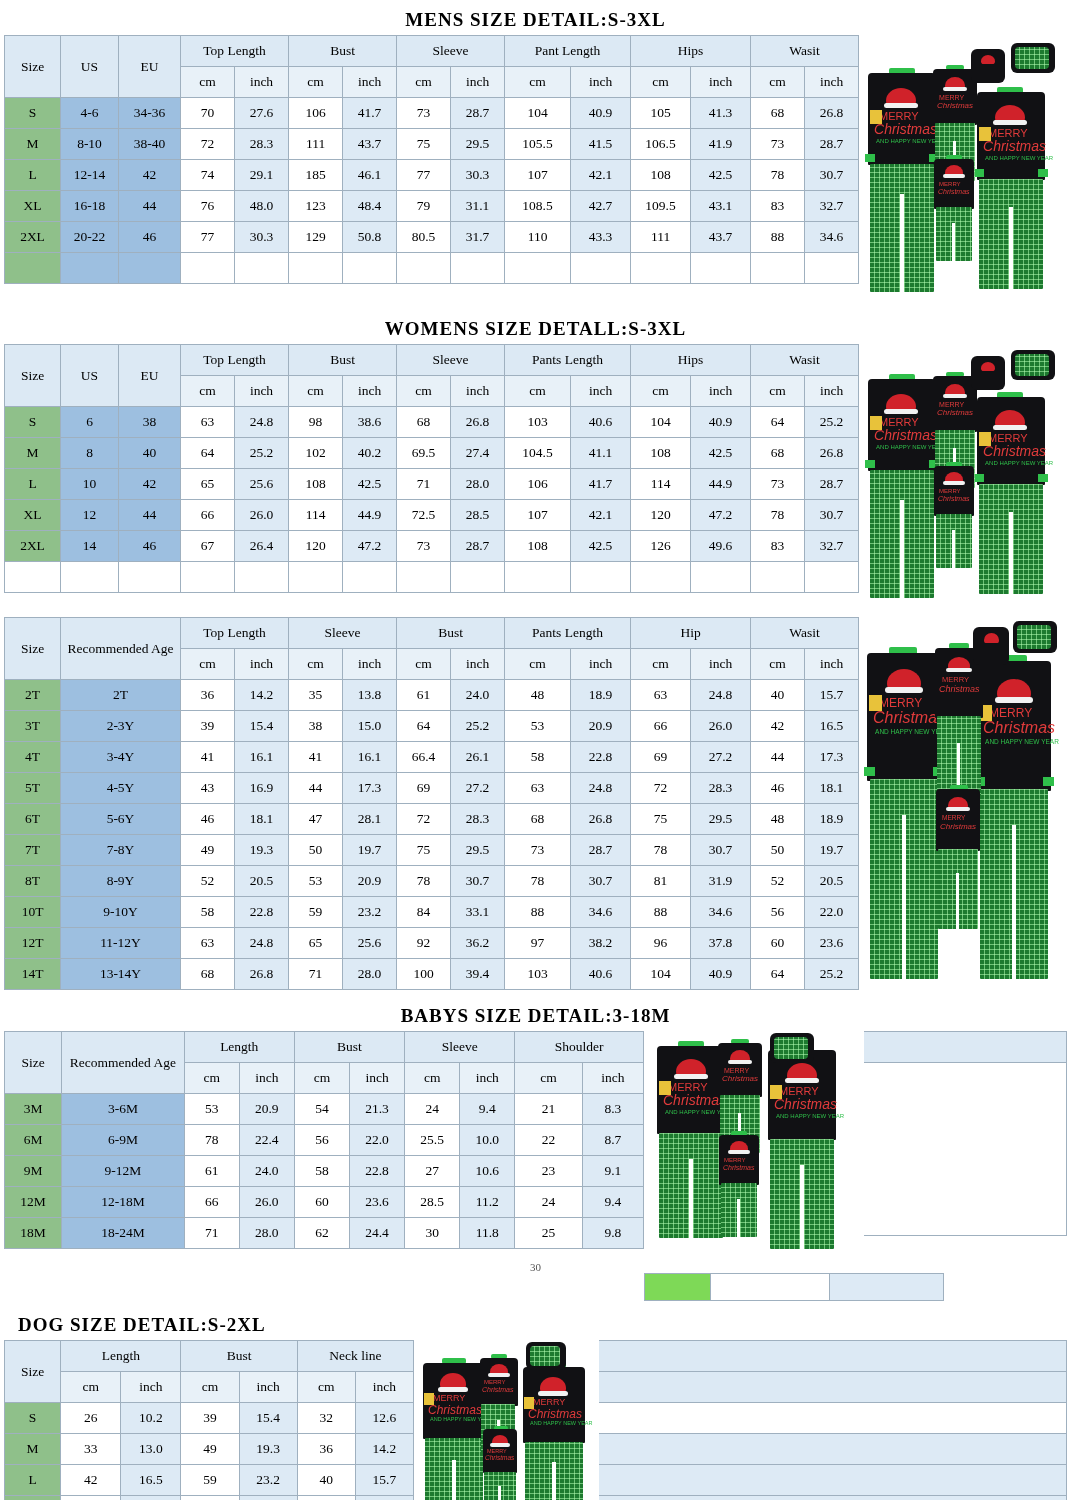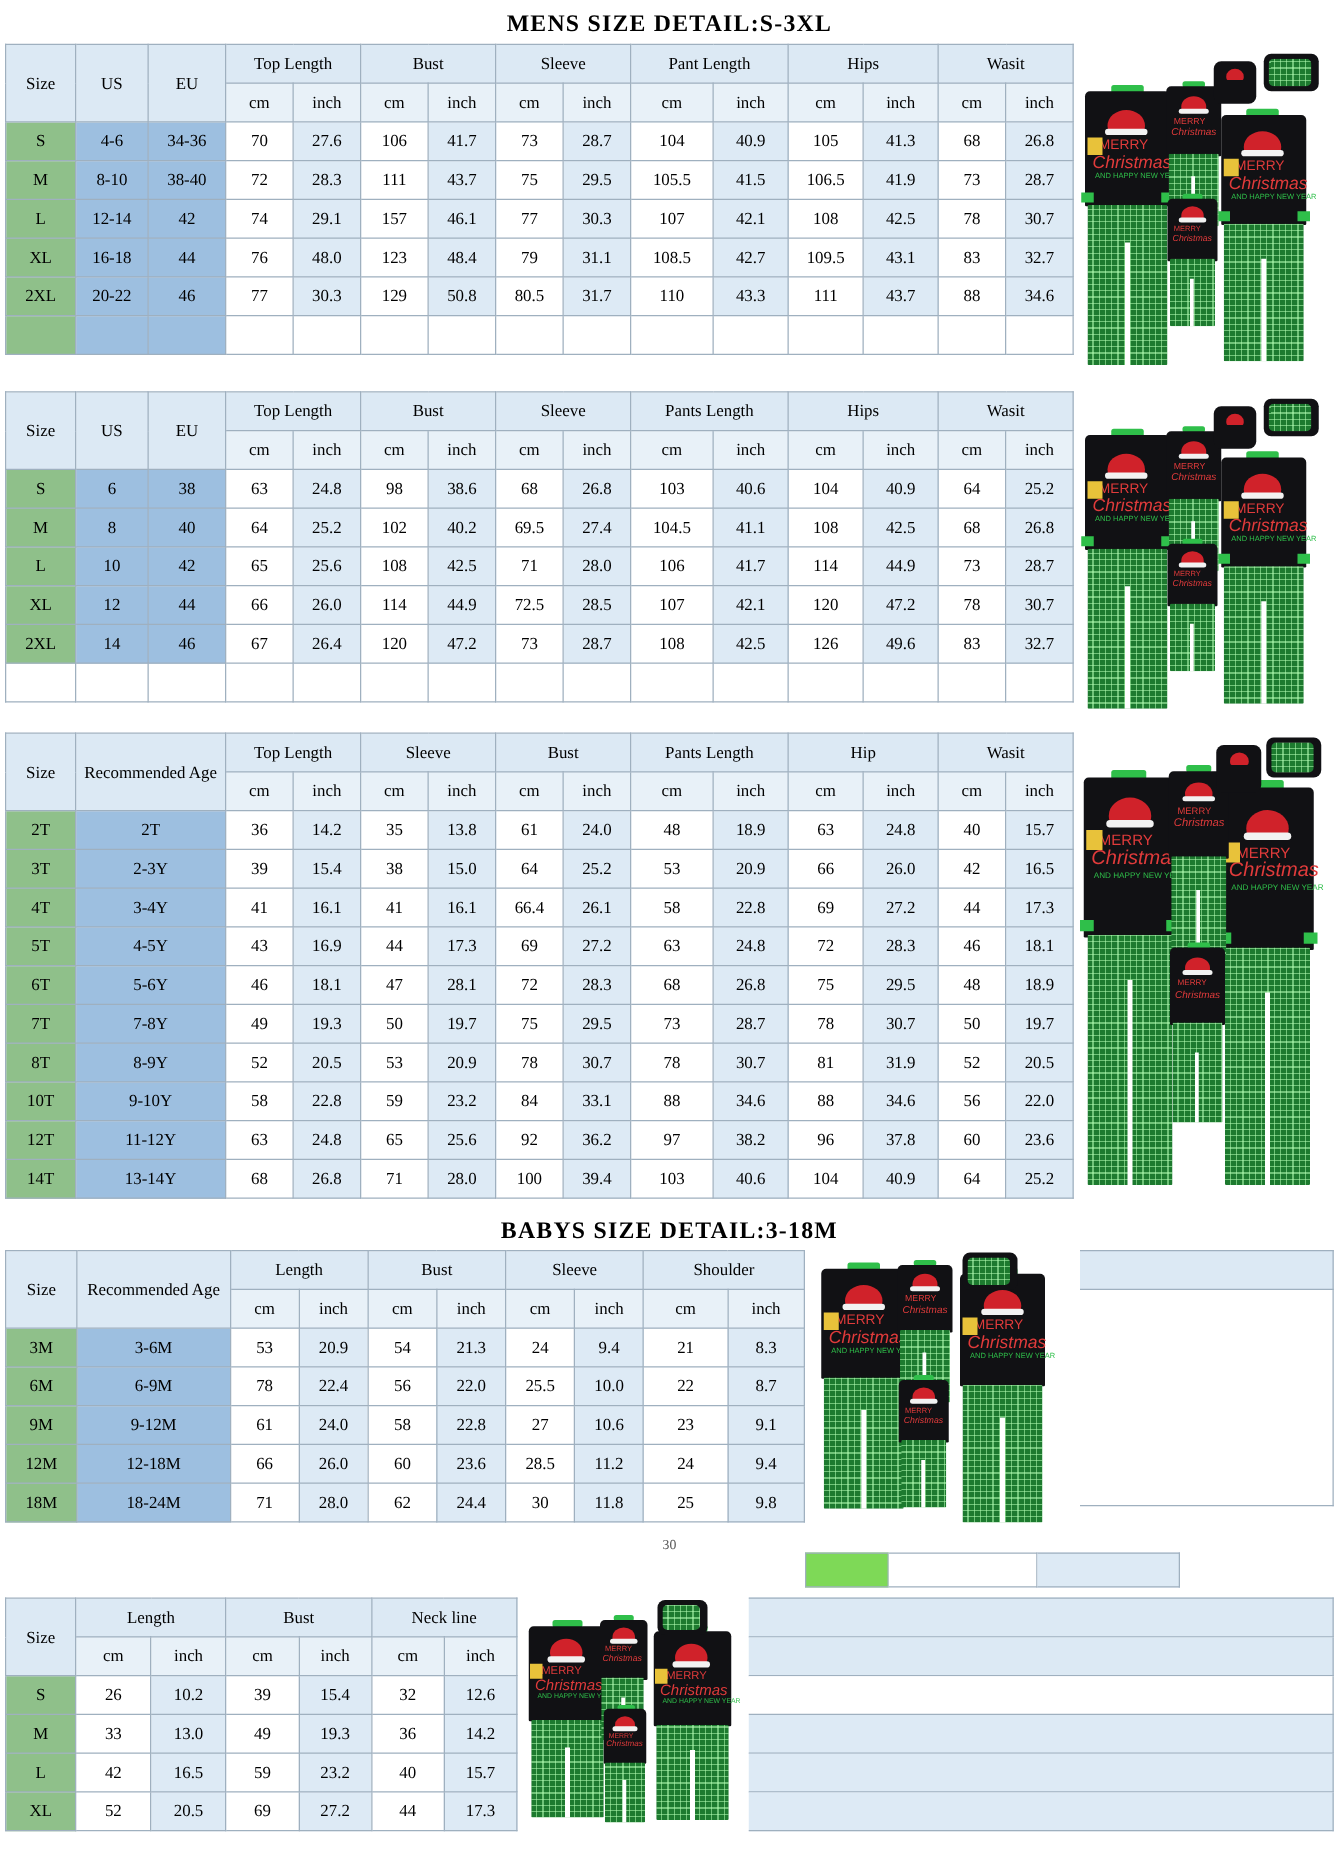--- a/index.html
+++ b/index.html
@@ -240,21 +240,21 @@
           <td class="c-in">41.9</td>
           <td class="c-num">73</td>
           <td class="c-in">28.7</td>
         </tr>
         <tr>
           <td class="c-size">L</td>
           <td class="c-us">12-14</td>
           <td class="c-eu">42</td>
           <td class="c-num">74</td>
           <td class="c-in">29.1</td>
-          <td class="c-num">157</td>
+          <td class="c-num">185</td>
           <td class="c-in">46.1</td>
           <td class="c-num">77</td>
           <td class="c-in">30.3</td>
           <td class="c-num">107</td>
           <td class="c-in">42.1</td>
           <td class="c-num">108</td>
           <td class="c-in">42.5</td>
           <td class="c-num">78</td>
           <td class="c-in">30.7</td>
         </tr>
@@ -375,20 +375,21 @@
           <div class="dogfig fig" style="left:148px;top:2px;width:60px;height:44px;">
             <div class="body" style="left:4px;top:6px;width:44px;height:30px;"></div>
             <div class="plaid" style="left:8px;top:10px;width:34px;height:22px;border-radius:4px;"></div>
           </div>
         </div>
       </div>
     </div>
   </div>
 
   <div class="section">
+    <div class="sec-title">WOMENS SIZE DETALL:S-3XL</div>
     <div class="sec-body">
       <table class="size" style="width:860px;">
         <colgroup>
           <col style="width:56px">
             <col style="width:58px">
             <col style="width:62px">
           <col style="width:54px">
             <col style="width:54px">
             <col style="width:54px">
             <col style="width:54px">
@@ -1026,20 +1027,21 @@
 
     <div style="display:flex;align-items:flex-start;">
       <div style="width:640px;height:26px;"></div>
       <div style="width:65px;height:26px;background:#7ed957;border:1px solid #9fb0bf;"></div>
       <div style="width:118px;height:26px;background:#ffffff;border:1px solid #9fb0bf;border-left:none;"></div>
       <div style="width:113px;height:26px;background:#ddeaf5;border:1px solid #9fb0bf;border-left:none;"></div>
     </div>
   </div>
 
   <div class="section">
+    <div class="sec-title left">DOG SIZE DETAIL:S-2XL</div>
     <div class="sec-body">
       <table class="size" style="width:410px;">
         <colgroup>
           <col style="width:56px">
           <col style="width:60px">
             <col style="width:60px">
           <col style="width:58px">
             <col style="width:58px">
           <col style="width:58px">
             <col style="width:58px">

